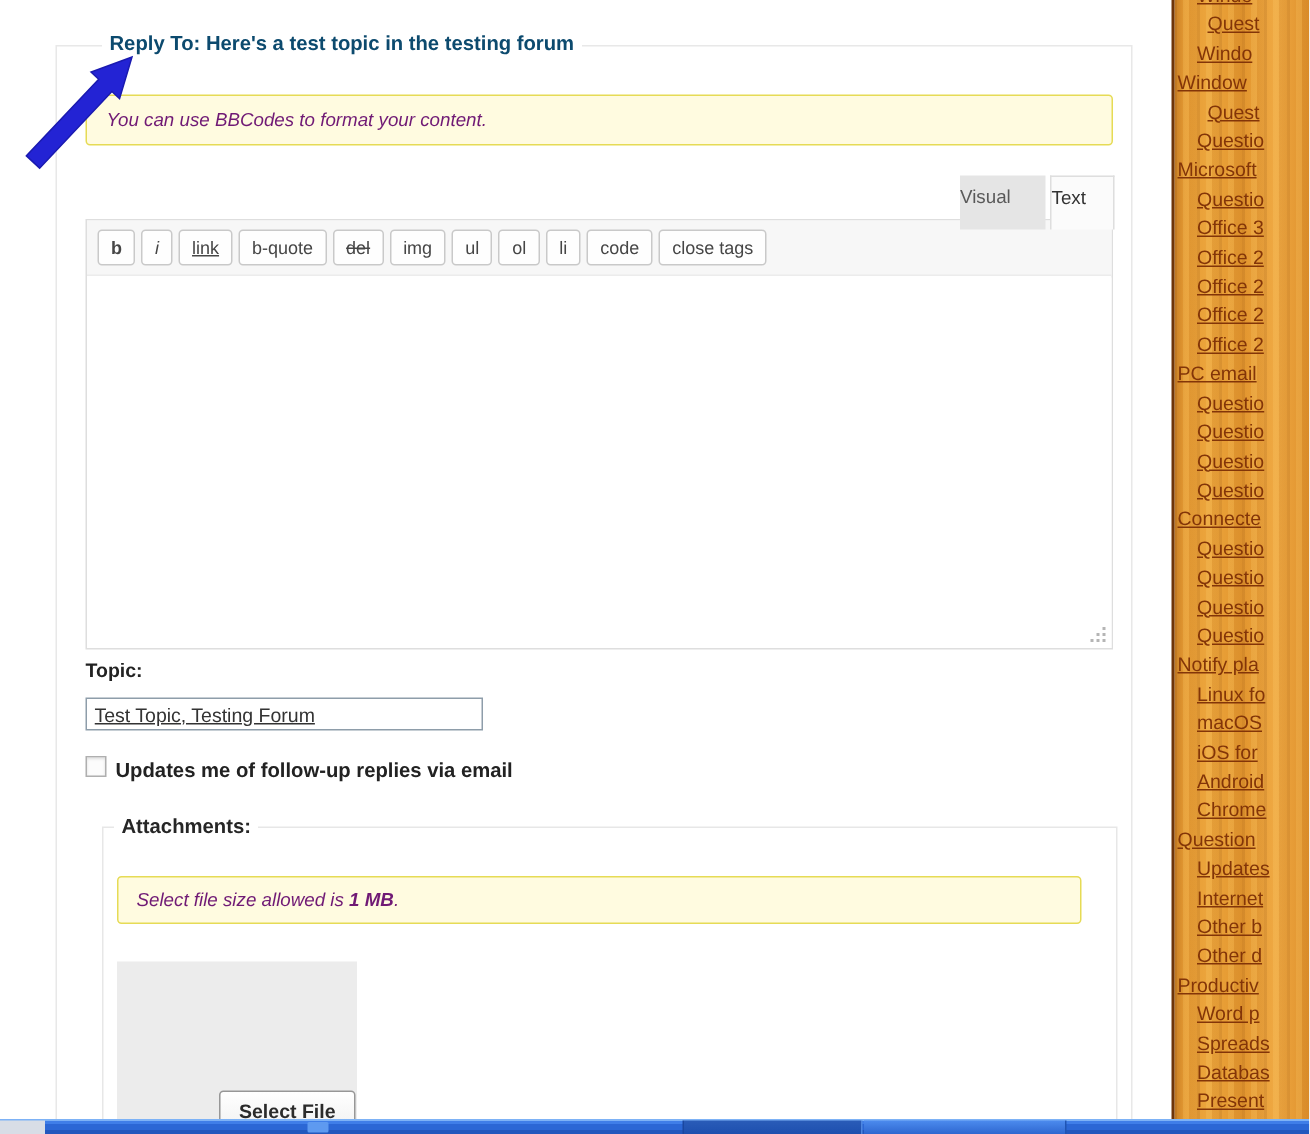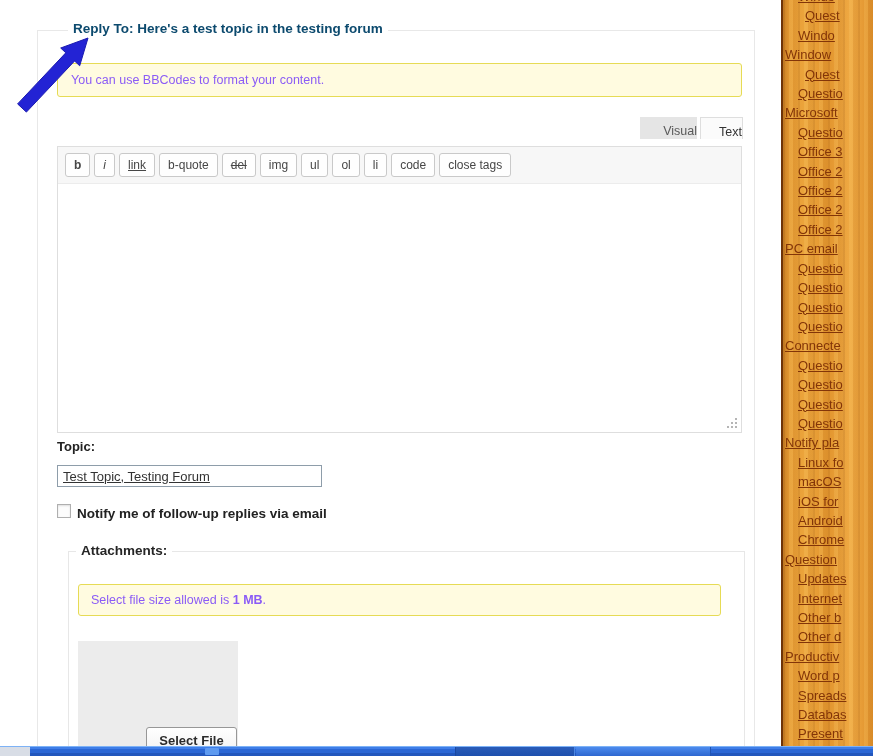--- a/index.html
+++ b/index.html
@@ -7,27 +7,27 @@
   body { font-family:"Liberation Sans", sans-serif; background:#fff; overflow:hidden; }
   #page { position:relative; width:873px; height:756px; background:#fff; overflow:hidden; }
 
   
   .panel { position:absolute; left:37px; top:30px; width:718px; height:730px;
            border:1px solid #e8e8e8; background:#fff; }
   .legend-main { position:absolute; left:68px; top:21px; background:#fff; padding:0 5px;
            font-size:13.5px; font-weight:bold; color:#0c4a6e; z-index:5; white-space:nowrap; }
 
   .notice { position:absolute; background:#fffbe0; border:1px solid #e6db55; border-radius:3px;
-           color:#8b5cf6; font-size:12.5px; }
+           color:#701a75; font-size:12.5px;font-style:italic; }
   .notice-bbcode { left:57px; top:63px; width:685px; height:34px; line-height:32px; padding-left:13px; }
   .notice-filesize { left:78px; top:584px; width:643px; height:32px; line-height:30px; padding-left:12px; }
   .notice-filesize b { font-weight:bold; }
 
   
-  .tab { position:absolute; top:117px; height:22px; line-height:29px; text-align:right;
+  .tab { position:absolute; top:117px; height:36px; line-height:29px; text-align:left;
          font-size:12.5px; color:#595959; cursor:pointer; z-index:4; }
   .tab-visual { left:640px; width:57px; background:#e5e5e5; }
   .tab-text { left:700px; width:43px; background:#fbfbfb; border:1px solid #dedede; border-bottom:none; color:#333; }
 
   
   .editor-box { position:absolute; left:57px; top:146px; width:685px; height:287px;
          border:1px solid #dedede; background:#fff; }
   .toolbar { position:absolute; left:0; top:0; right:0; height:37px; background:#f7f7f7;
          border-bottom:1px solid #ececec; padding:6px 0 0 7px; }
   .qt-btn { display:inline-block; height:24px; line-height:22px; padding:0 8px; margin-right:4px;
@@ -119,21 +119,21 @@
         <i></i>
         <i></i>
         <i></i>
       </div>
   </div>
 
   <div class="tags-label">Topic:</div>
   <input class="tags-input" type="text" value="Test Topic, Testing Forum" style="">
 
   <span class="notify-checkbox"></span>
-  <span class="notify-label">Notify me of follow-up replies via email</span>
+  <span class="notify-label">Updates me of follow-up replies via email</span>
 
   <div class="attach-fieldset"></div>
   <span class="legend-attach">Attachments:</span>
   <div class="notice notice-filesize"><span>Select file size allowed is </span><b>1 MB</b><span>.</span></div>
   <div class="dropzone"></div>
   <button class="select-file-btn">Select File</button>
 
   <div class="sidebar">
     <div class="sidebar-list" id="sidebar-list">
         <div class="sb-item sb-lvl1">Windo</div>

